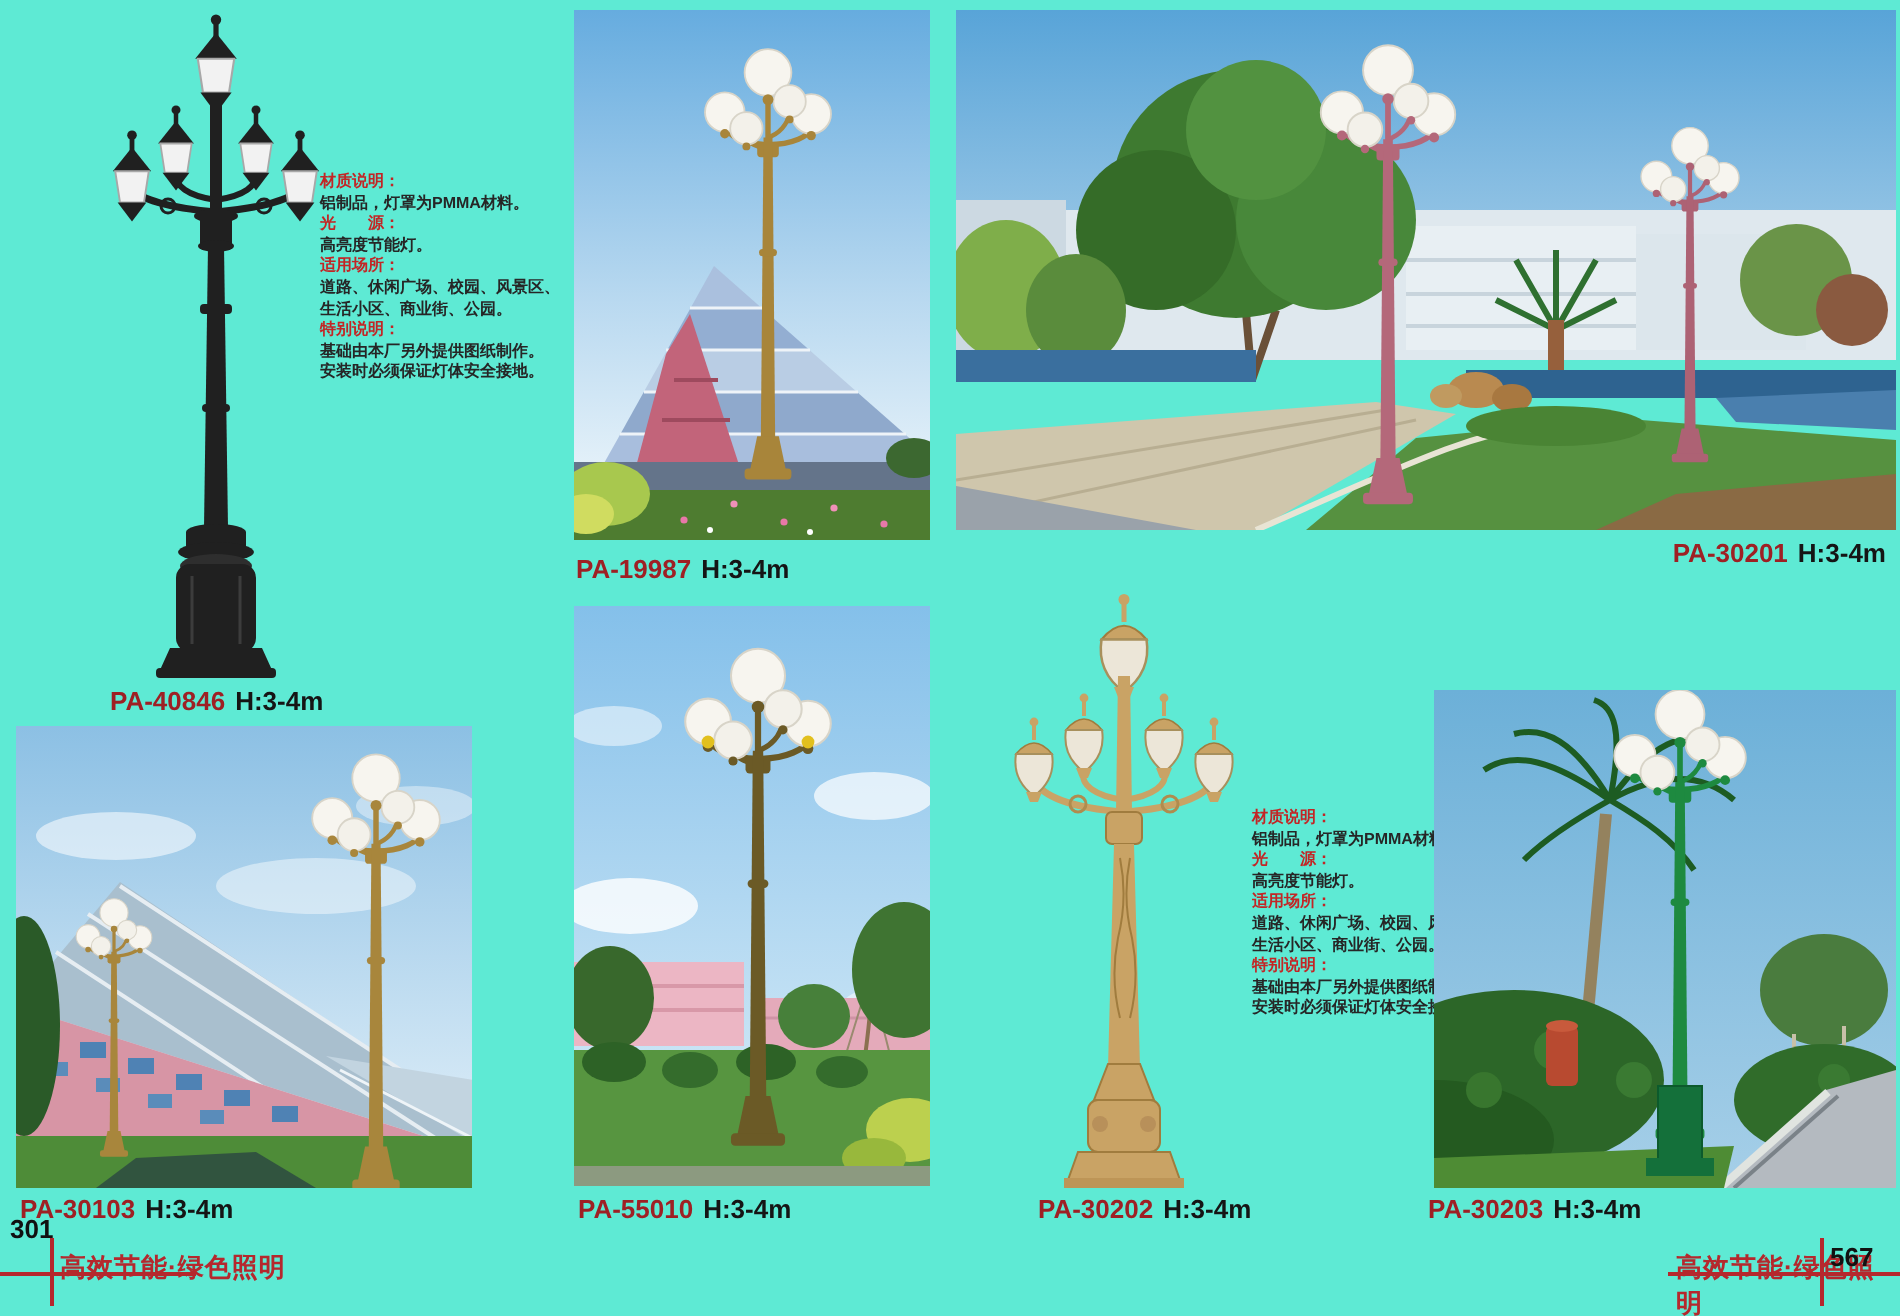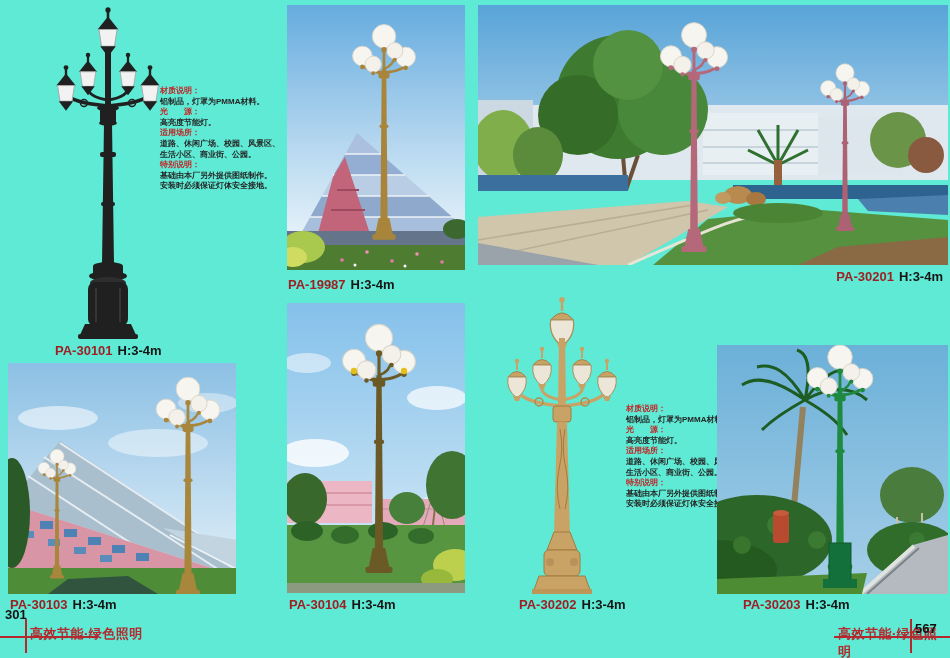--- a/index.html
+++ b/index.html
@@ -338,38 +338,38 @@
       <line x1="143" y1="249" x2="197" y2="201" stroke="#e0e4e0" stroke-width="4"></line>
       <line x1="150" y1="249" x2="202" y2="203" stroke="#7a8288" stroke-width="2"></line>
       <polygon points="0,249 145,249 150,228 0,234" fill="#4e8c34"></polygon>
       <use href="#glamp" x="76" y="-16" width="94" height="250" style="color:#1e8a40"></use>
       <rect x="112" y="198" width="22" height="38" fill="#14703a" stroke="#0c5a2c" stroke-width="1"></rect>
       <rect x="106" y="234" width="34" height="9" fill="#14703a"></rect>
     </svg>
   </div>
 
   <div class="plabel" style="left:55px;top:343px;">
-    <span class="code">PA-30101</span><span>H:3-4m</span>
+    <span class="code">PA-40846</span><span>H:3-4m</span>
   </div>
   <div class="plabel" style="left:288px;top:277px;">
     <span class="code">PA-19987</span><span>H:3-4m</span>
   </div>
   <div class="plabel" style="right:7px;top:269px;">
     <span class="code">PA-30201</span><span>H:3-4m</span>
   </div>
   <div class="plabel" style="left:10px;top:597px;text-align:right;">
     <span class="code">PA-30103</span><span>H:3-4m</span>
   </div>
   <div class="plabel" style="left:289px;top:597px;">
-    <span class="code">PA-30104</span><span>H:3-4m</span>
+    <span class="code">PA-55010</span><span>H:3-4m</span>
   </div>
   <div class="plabel" style="left:519px;top:597px;">
     <span class="code">PA-30202</span><span>H:3-4m</span>
   </div>
-  <div class="plabel" style="left:714px;top:597px;margin-left:29px;">
+  <div class="plabel" style="left:714px;top:597px;">
     <span class="code">PA-30203</span><span>H:3-4m</span>
   </div>
 
   <div class="f-num" style="left:5px;top:607px;">301</div>
   <div class="f-vline" style="left:25px;top:619px;height:34px;"></div>
   <div class="f-slogan" style="left:30px;top:625px;">高效节能·绿色照明</div>
   <div class="f-hline" style="left:0px;top:636px;width:98px;"></div>
 
   <div class="f-slogan" style="left:838px;top:625px;">高效节能·绿色照明</div>
   <div class="f-vline" style="left:910px;top:619px;height:34px;"></div>

